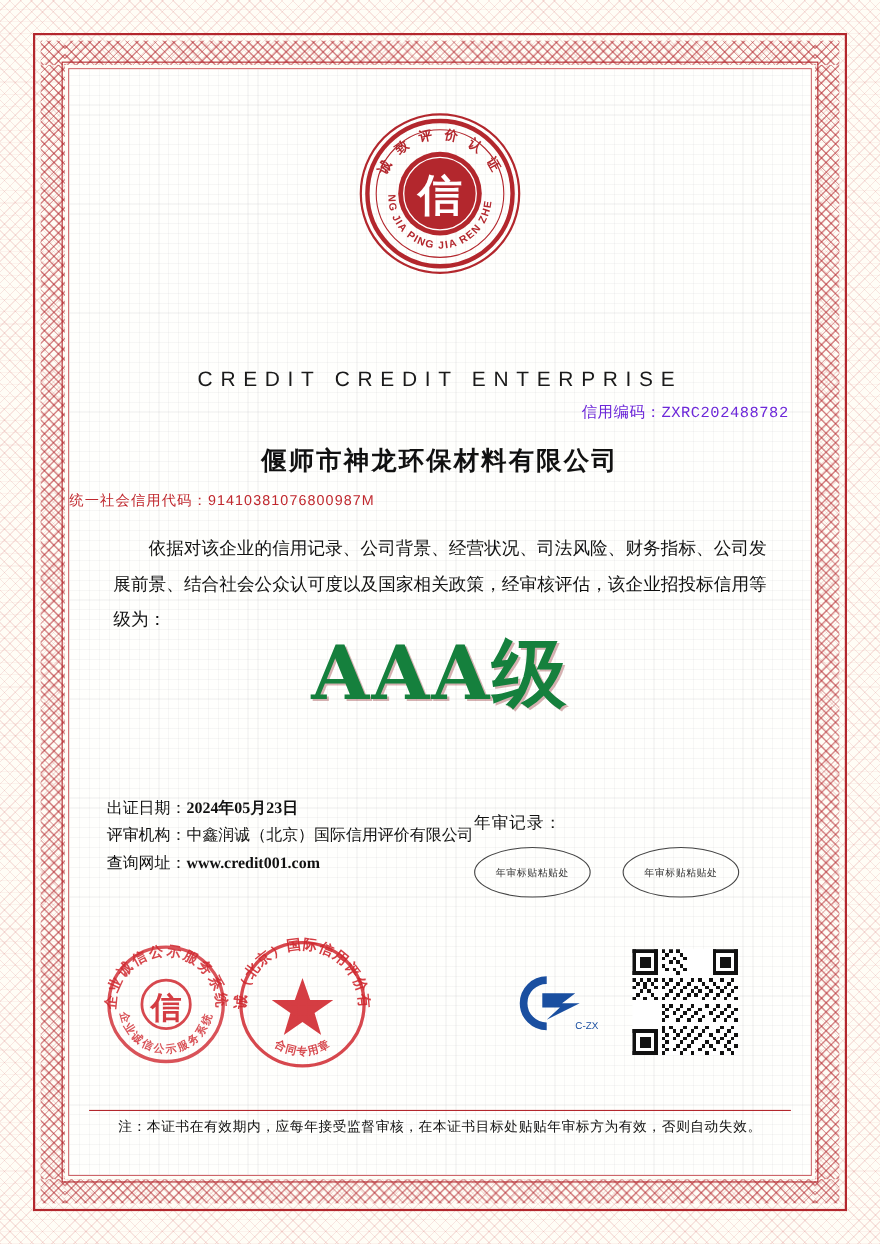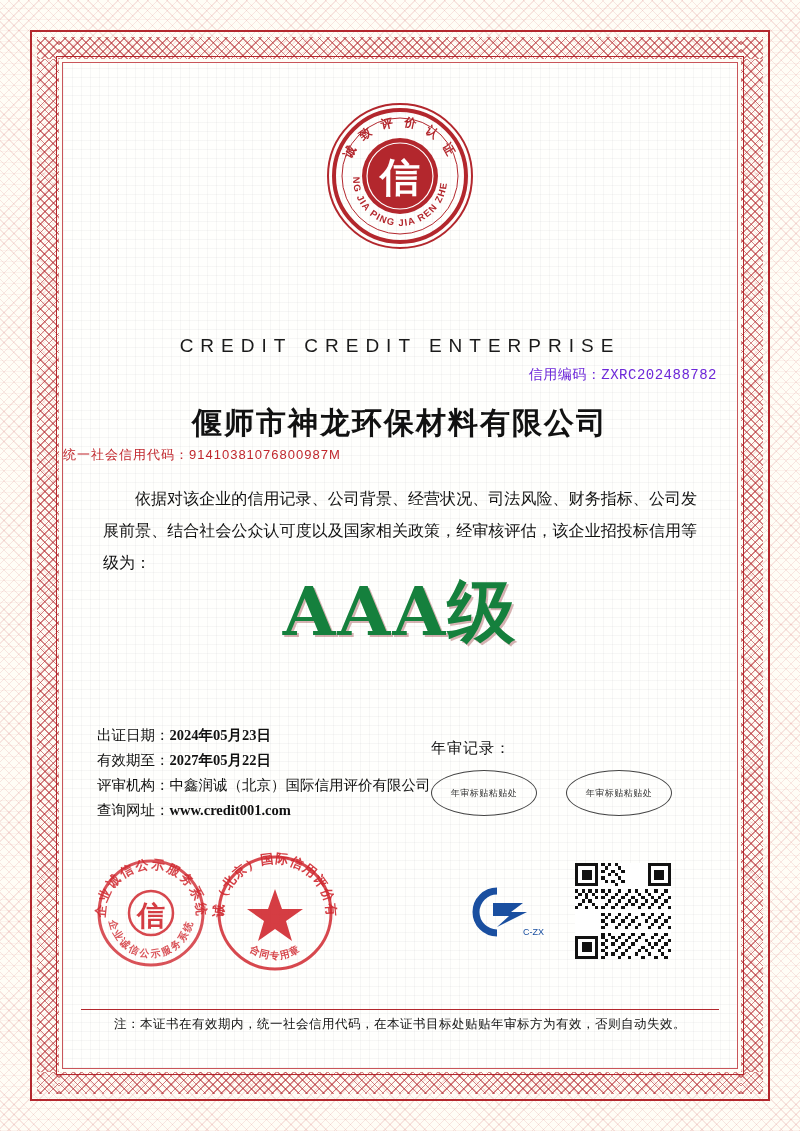--- a/index.html
+++ b/index.html
@@ -139,21 +139,21 @@
   }
 
   
   .company-name {
     position: absolute;
     top: 340px;
     left: 0; right: 0;
     text-align: center;
     font-family: "DejaVu Sans", sans-serif;
     font-weight: bold;
-    font-size: 30px;
+    font-size: 23px;
     letter-spacing: 2px;
     color: #111;
   }
   .company-uscc {
     position: absolute;
     top: 383px;
     left: 0; right: 0;
     text-align: left;
     font-family: "Liberation Sans", sans-serif;
     font-size: 13px;
@@ -333,23 +333,20 @@
       <span>统一社会信用代码：</span><span>91410381076800987M</span>
     </div>
 
     <div class="body-para">依据对该企业的信用记录、公司背景、经营状况、司法风险、财务指标、公司发展前景、结合社会公众认可度以及国家相关政策，经审核评估，该企业招投标信用等级为：</div>
 
     <div class="grade">AAA级</div>
 
     <div class="details">
       <div class="row">
         <span class="label">出证日期：</span><span class="val">2024年05月23日</span>
-      </div>
-      <div class="row">
-        <span class="label">有效期至：</span><span class="val">2027年05月22日</span>
       </div>
       <div class="row">
         <span class="label">评审机构：</span><span class="val-cn">中鑫润诚（北京）国际信用评价有限公司</span>
       </div>
       <div class="row">
         <span class="label">查询网址：</span><span class="val">www.credit001.com</span>
       </div>
     </div>
 
     <div class="annual-block">
@@ -587,16 +584,16 @@
               <rect x="20" y="28" width="1" height="1"></rect>
             <rect x="24" y="28" width="1" height="1"></rect>
               <rect x="27" y="28" width="1" height="1"></rect>
           </g>
         </svg>
       </div>
 
     </div>
 
     <div class="footer-divider"></div>
-    <div class="footer-note">注：本证书在有效期内，统一社会信用代码，在本证书目标处贴贴年审标方为有效，否则自动失效。</div>
+    <div class="footer-note">注：本证书在有效期内，应每年接受监督审核，在本证书目标处贴贴年审标方为有效，否则自动失效。</div>
 
   </div>
 </div>
 
 </body></html>

